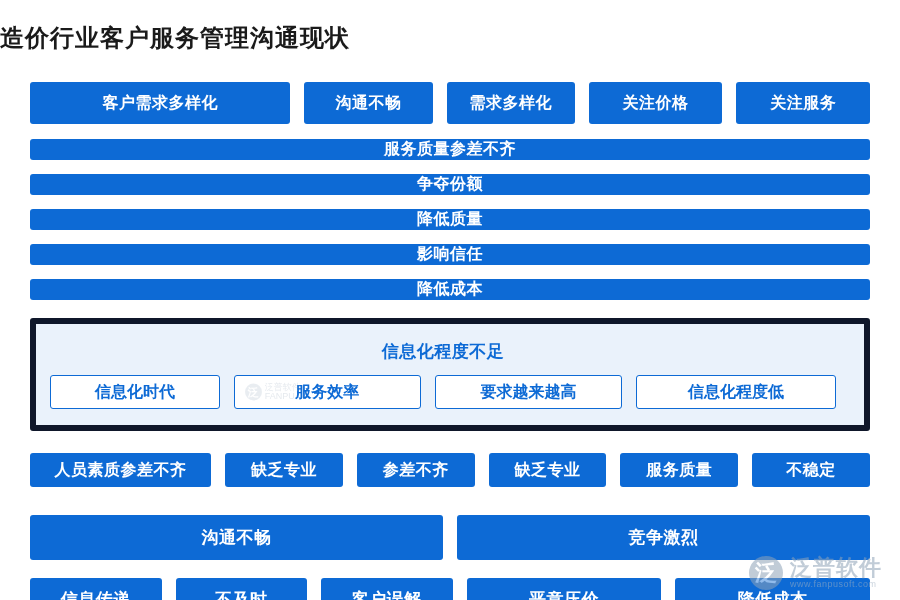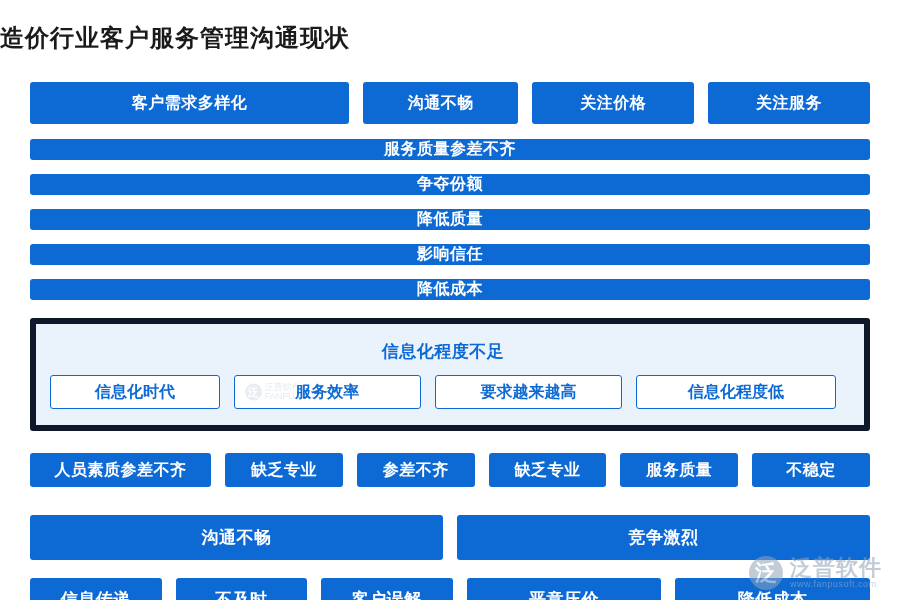--- a/index.html
+++ b/index.html
@@ -182,20 +182,21 @@
 
 <div class="page">
 
   <div class="title">造价行业客户服务管理沟通现状</div>
 
   <div class="rows">
 
     <div class="row row1">
       <div class="chip" style="flex:266">客户需求多样化</div>
       <div class="chip" style="flex:122">沟通不畅</div>
+      <div class="chip" style="flex:122">需求多样化</div>
       <div class="chip" style="flex:128">关注价格</div>
       <div class="chip" style="flex:128">关注服务</div>
     </div>
 
     <div class="row row2">
       <div class="chip" style="flex:266">服务质量参差不齐</div>
       <div class="chip" style="flex:122">争夺份额</div>
       <div class="chip" style="flex:122">降低质量</div>
       <div class="chip" style="flex:128">影响信任</div>
       <div class="chip" style="flex:128">降低成本</div>

